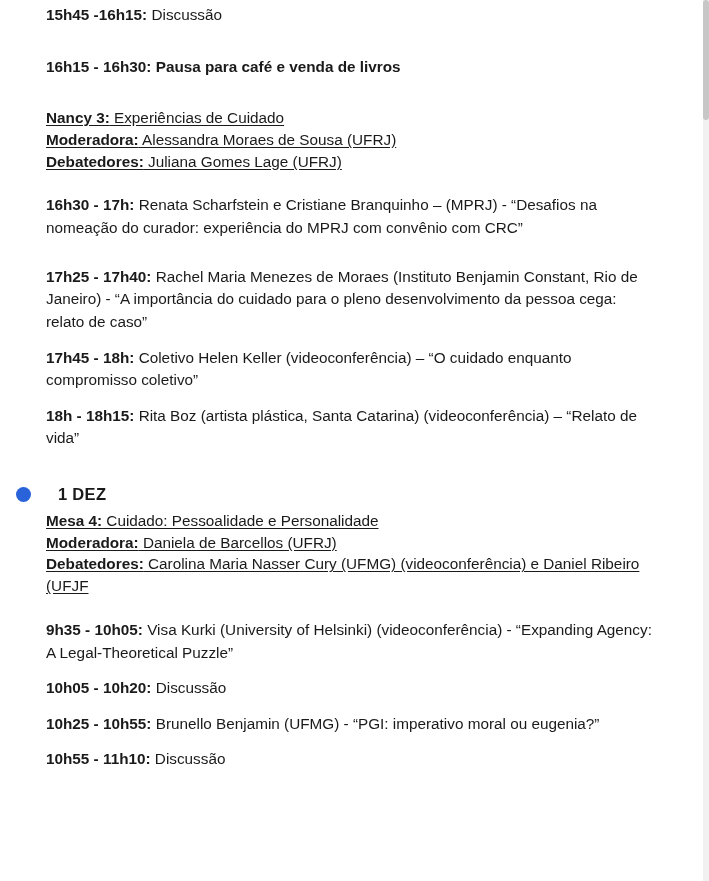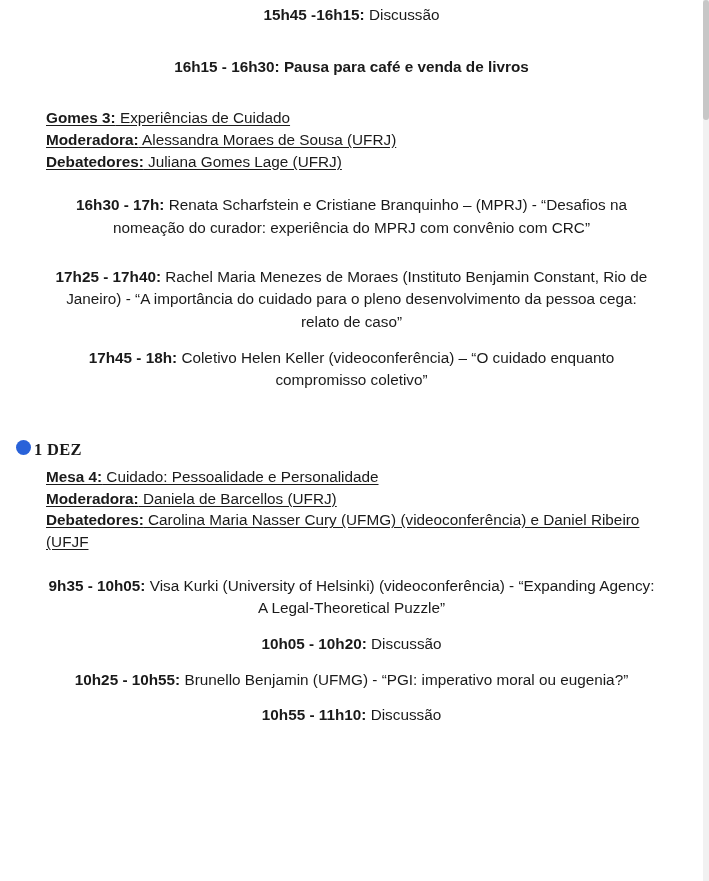--- a/index.html
+++ b/index.html
@@ -35,41 +35,39 @@
     top: 0;
     right: 0;
     width: 6px;
     height: 120px;
     background: #c7c7c7;
     border-radius: 3px;
   }
   .para {
     margin: 0;
     padding: 0;
-    text-align: center;
   }
   .b {
     font-weight: bold;
   }
   .u {
     text-decoration: underline;
     text-underline-offset: 2px;
   }
   
   .gap-lg { height: 29px; }
   .gap-md { height: 22px; }
   .gap-sm { height: 13px; }
   .gap-xs { height: 6px; }
 
   .day-marker {
     display: flex;
-    align-items: flex-start;
-    gap: 3px;
+    align-items: center;
+    gap: 27px;
     margin-left: -30px;
-    font-family: Liberation Serif, serif;
   }
   .bullet-dot {
     width: 15px;
     height: 15px;
     border-radius: 50%;
     background: #2962d9;
     flex: 0 0 auto;
   }
   .day-label {
     font-size: 16.5px;
@@ -99,21 +97,21 @@
 
   <p class="para item"><span class="b">15h45 -16h15:</span><span> Discussão</span></p>
 
   <div class="gap-lg"></div>
 
   <p class="para item b"><span class="b">16h15 - 16h30:</span><span class="b"> Pausa para café e venda de livros</span></p>
 
   <div class="gap-lg"></div>
 
   <div class="mesa-group">
-    <div class="row"><span class="b u">Gomes 3:</span><span class="u"> Experiências de Cuidado</span></div>
+    <div class="row"><span class="b u">Nancy 3:</span><span class="u"> Experiências de Cuidado</span></div>
     <div class="row"><span class="b u">Moderadora:</span><span class="u"> Alessandra Moraes de Sousa (UFRJ) </span></div>
     <div class="row"><span class="b u">Debatedores:</span><span class="u"> Juliana Gomes Lage (UFRJ) </span></div>
   </div>
 
   <div class="gap-md"></div>
 
   <p class="para item"><span class="b">16h30 - 17h:</span><span> Renata Scharfstein e Cristiane Branquinho – (MPRJ) - “Desafios na nomeação do curador: experiência do MPRJ com convênio com CRC”</span></p>
 
   <div class="gap-sm"></div>
 
@@ -121,20 +119,21 @@
   <div class="gap-sm"></div>
 
   <p class="para item"><span class="b">17h25 - 17h40:</span><span> Rachel Maria Menezes de Moraes (Instituto Benjamin Constant, Rio de Janeiro) - “A importância do cuidado para o pleno desenvolvimento da pessoa cega: relato de caso”</span></p>
 
   <div class="gap-sm"></div>
 
   <p class="para item"><span class="b">17h45 - 18h:</span><span> Coletivo Helen Keller (videoconferência) – “O cuidado enquanto compromisso coletivo”</span></p>
 
   <div class="gap-sm"></div>
 
+  <p class="para item"><span class="b">18h - 18h15:</span><span> Rita Boz (artista plástica, Santa Catarina)  (videoconferência) – “Relato de vida”</span></p>
 
   <div class="gap-sm"></div>
 
 
   <div class="gap-md"></div>
 
   <div class="day-marker">
     <span class="bullet-dot"></span>
     <span class="day-label">1 DEZ</span>
   </div>

